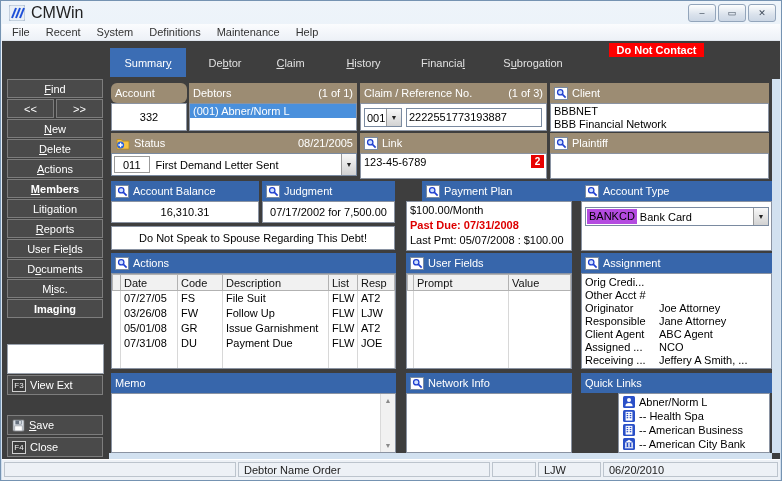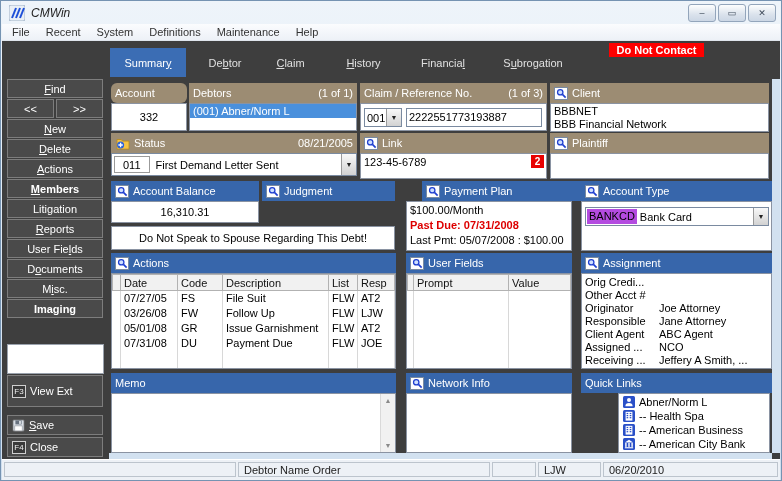--- a/index.html
+++ b/index.html
@@ -6,21 +6,21 @@
   *{box-sizing:border-box;}
   u{text-decoration:underline;}
   .window{
     position:relative;width:782px;height:481px;margin:0;
     border:1px solid #7593b2;background:linear-gradient(#eef4fa,#cfdeee);
     font-family:"Liberation Sans",sans-serif;font-size:11px;color:#000;overflow:hidden;
   }
   
   .titlebar{position:absolute;left:0;top:0;right:0;height:23px;display:flex;align-items:center;padding:0 5px;}
   .app-icon{width:16px;height:16px;margin:0 6px 0 3px;flex:0 0 auto;}
-  .title-text{font-size:12px;color:#222;font-style:italic;}
+  .title-text{font-size:16px;color:#222;}
   .win-controls{margin-left:auto;display:flex;}
   .wbtn{width:28px;height:18px;margin-left:2px;border:1px solid #93a5bb;border-radius:3px;
         background:linear-gradient(#fdfefe,#dae2ec 60%,#ccd7e5);display:inline-flex;
         align-items:center;justify-content:center;font-size:9px;color:#3e4a5a;}
   
   .menubar{position:absolute;left:1px;right:1px;top:23px;height:17px;background:linear-gradient(#fbfcfe,#edf1f7);
            border-bottom:1px solid #dfe5ec;padding-left:2px;white-space:nowrap;}
   .mitem{display:inline-block;padding:2px 8px;color:#333;}
   
   .main{position:absolute;left:1px;right:1px;top:40px;height:418px;background:#3e3e3e;overflow:hidden;}
@@ -130,21 +130,21 @@
     <div class="sbtn" style="top:98px;"><u>D</u>elete</div>
     <div class="sbtn" style="top:118px;"><u>A</u>ctions</div>
     <div class="sbtn bold" style="top:138px;"><u>M</u>embers</div>
     <div class="sbtn" style="top:158px;">Litigation</div>
     <div class="sbtn" style="top:178px;"><u>R</u>eports</div>
     <div class="sbtn" style="top:198px;">User Fie<u>l</u>ds</div>
     <div class="sbtn" style="top:218px;">D<u>o</u>cuments</div>
     <div class="sbtn" style="top:238px;">M<u>i</u>sc.</div>
     <div class="sbtn bold" style="top:258px;">Imaging</div>
     <div class="blankpanel" style="top:303px;height:30px;"></div>
-    <div class="sbtn lft" style="top:334px;height:32px;">
+    <div class="sbtn lft" style="top:334px;height:20px;">
       <span class="keycap">F3</span>
       <span>View Ext</span>
     </div>
     <div class="sbtn lft" style="top:374px;height:20px;">
       <span class="qicon" style="display:inline-flex;">
           <svg width="13" height="13" viewBox="0 0 13 13">
             <rect x="0.8" y="0.8" width="11.4" height="11.4" rx="1" fill="#d9dee5" stroke="#555" stroke-width="0.9"></rect>
             <rect x="3.4" y="1.4" width="6.2" height="4" fill="#68727f"></rect>
             <rect x="7.2" y="1.9" width="1.6" height="3" fill="#eceff2"></rect>
             <rect x="2.8" y="6.9" width="7.4" height="5" fill="#fff" stroke="#8a8f96" stroke-width="0.6"></rect>
@@ -251,20 +251,21 @@
 
     <div class="ph blue" style="left:260px;top:140px;width:133px;">
       <span class="hicon">
           <svg width="11" height="11" viewBox="0 0 13 13">
             <circle cx="5" cy="5" r="3.2" fill="#cfe0ff" stroke="#1f3fd0" stroke-width="1.5"></circle>
             <line x1="7.6" y1="7.6" x2="11.4" y2="11.4" stroke="#1f3fd0" stroke-width="2"></line>
           </svg>
         </span>
       <span>Judgment</span>
     </div>
+    <div class="pb center" style="left:260px;top:160px;width:133px;height:22px;">07/17/2002 for 7,500.00</div>
 
     <div class="pb center" style="left:109px;top:185px;width:284px;height:24px;">Do Not Speak to Spouse Regarding This Debt!</div>
 
     <div class="ph blue" style="left:404px;top:140px;width:166px;margin-left:16px;">
       <span class="hicon">
           <svg width="11" height="11" viewBox="0 0 13 13">
             <circle cx="5" cy="5" r="3.2" fill="#cfe0ff" stroke="#1f3fd0" stroke-width="1.5"></circle>
             <line x1="7.6" y1="7.6" x2="11.4" y2="11.4" stroke="#1f3fd0" stroke-width="2"></line>
           </svg>
         </span>

